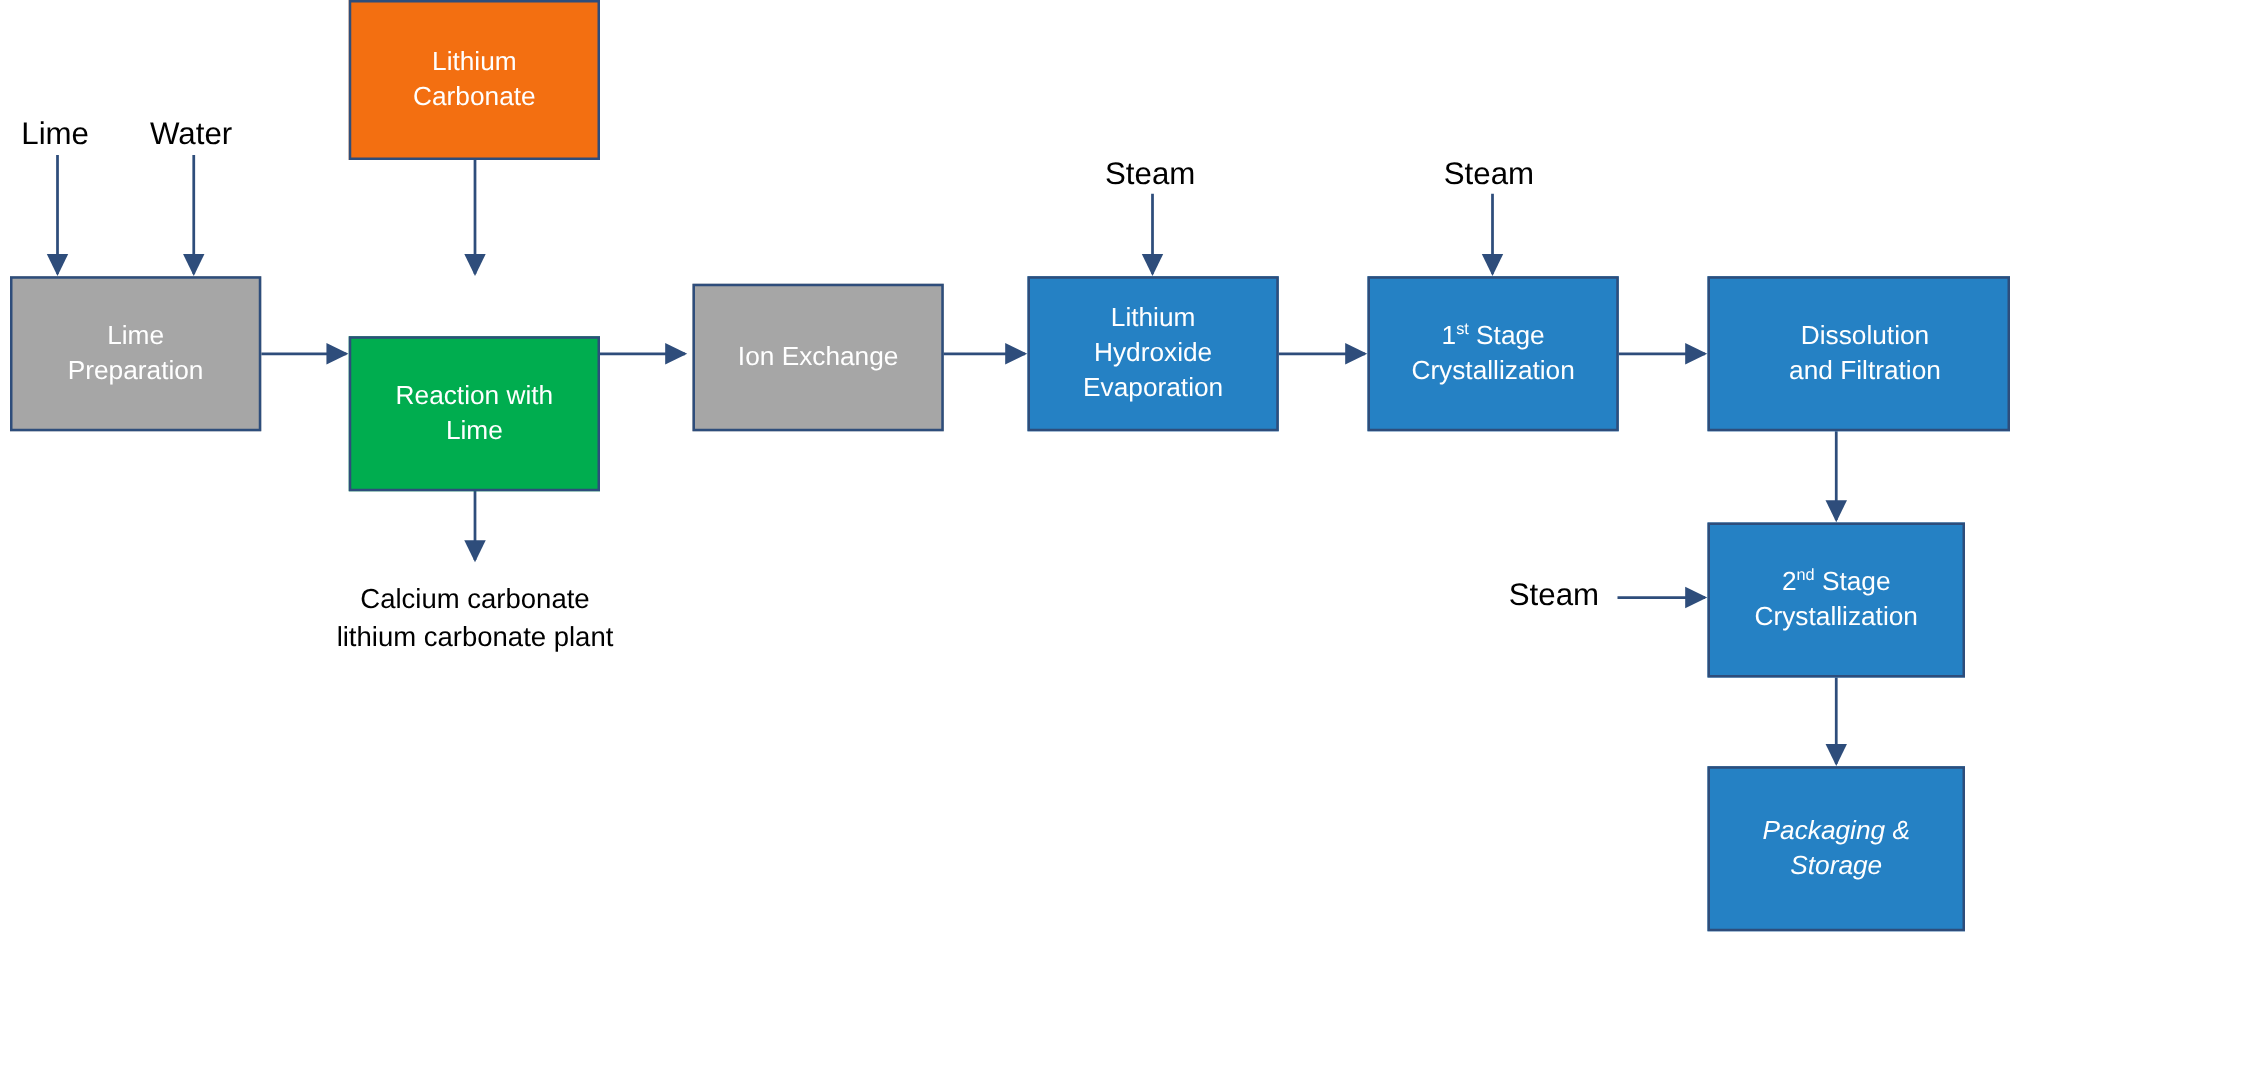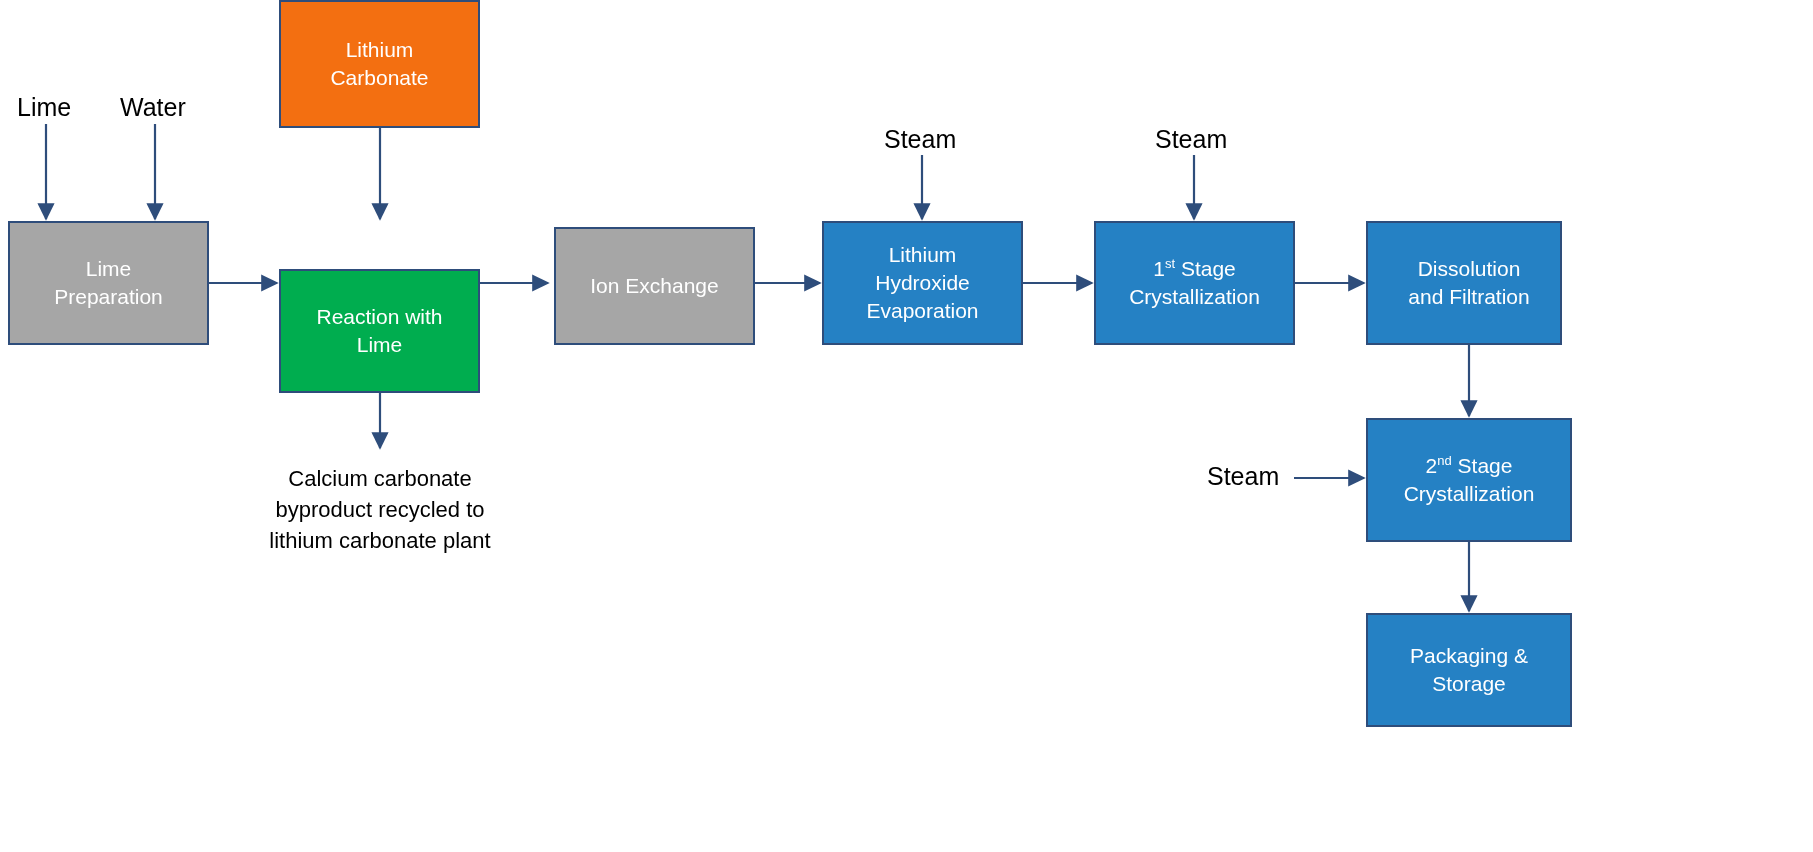--- a/index.html
+++ b/index.html
@@ -102,21 +102,20 @@
   </svg>
 
   <div class="inlabel" style="left:17px;  top:92px;">Lime</div>
   <div class="inlabel" style="left:120px; top:92px;">Water</div>
   <div class="inlabel" style="left:884px; top:124px;">Steam</div>
   <div class="inlabel" style="left:1155px;top:124px;">Steam</div>
   <div class="inlabel" style="left:1207px;top:461px;">Steam</div>
 
   <div class="caption" style="left:234px; top:463px; width:292px;">
     <div>Calcium carbonate</div>
-    <div>byproduct recycled to</div>
     <div>lithium carbonate plant</div>
   </div>
 
   <div class="node fill-grey" style="left:8px; top:221px; width:201px; height:124px;">
     <span class="lbl">
       <span>Lime</span><br>
       <span>Preparation</span>
     </span>
   </div>
 
@@ -146,34 +145,34 @@
     </span>
   </div>
 
   <div class="node fill-blue" style="left:1094px; top:221px; width:201px; height:124px;">
     <span class="lbl">
       <span><span>1</span><sup>st</sup><span> Stage</span></span><br>
       <span>Crystallization</span>
     </span>
   </div>
 
-  <div class="node fill-blue" style="left:1366px; top:221px; width:196px; height:124px;padding-left:16px;">
+  <div class="node fill-blue" style="left:1366px; top:221px; width:242px; height:124px;padding-left:16px;">
     <span class="lbl">
       <span>Dissolution</span><br>
       <span>and Filtration</span>
     </span>
   </div>
 
   <div class="node fill-blue" style="left:1366px; top:418px; width:206px; height:124px;">
     <span class="lbl">
       <span><span>2</span><sup>nd</sup><span> Stage</span></span><br>
       <span>Crystallization</span>
     </span>
   </div>
 
-  <div class="node fill-blue" style="left:1366px; top:613px; width:206px; height:114px;">
+  <div class="node fill-blue" style="left:1366px; top:613px; width:206px; height:132px;font-style:italic;">
     <span class="lbl">
       <span>Packaging &amp;</span><br>
       <span>Storage</span>
     </span>
   </div>
 
 </div>
 
 </body></html>

